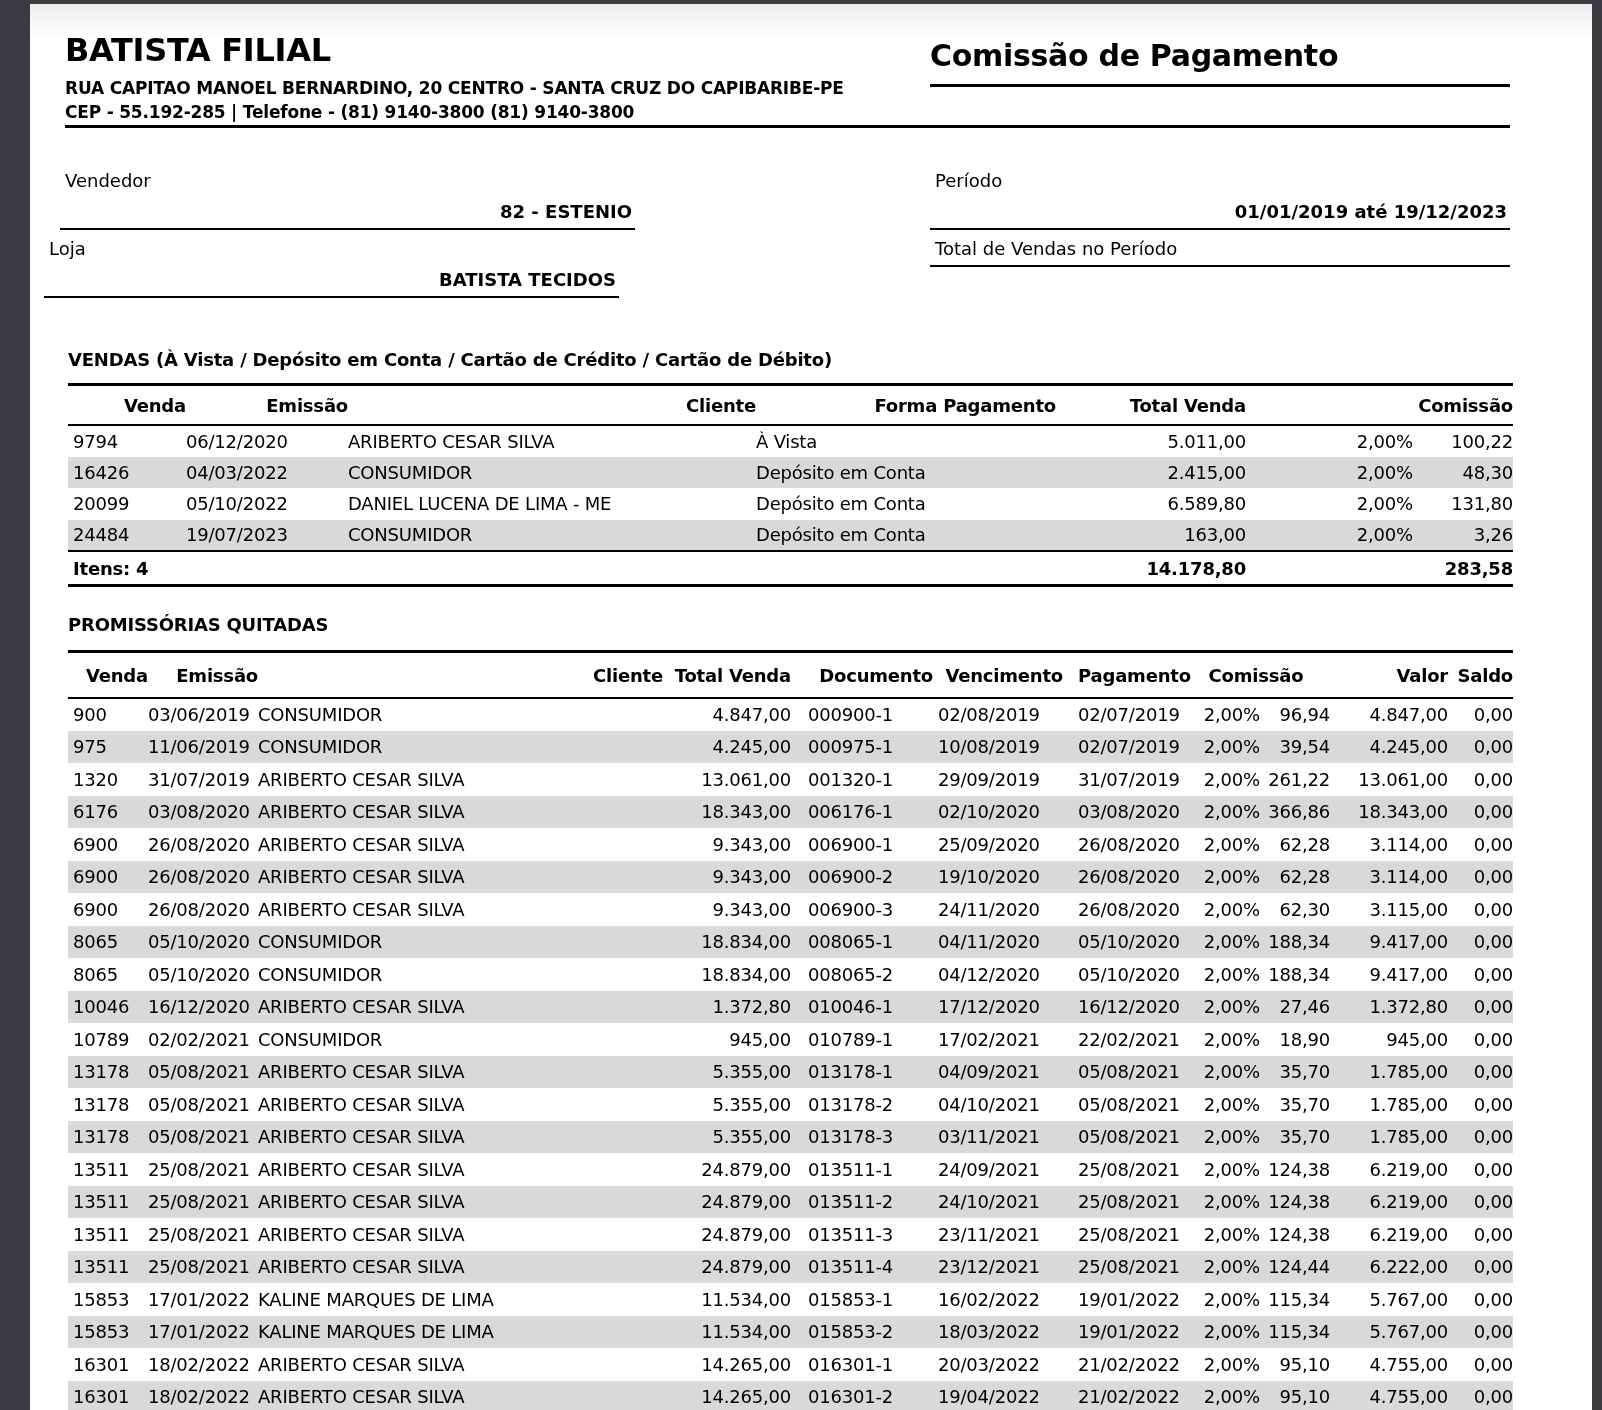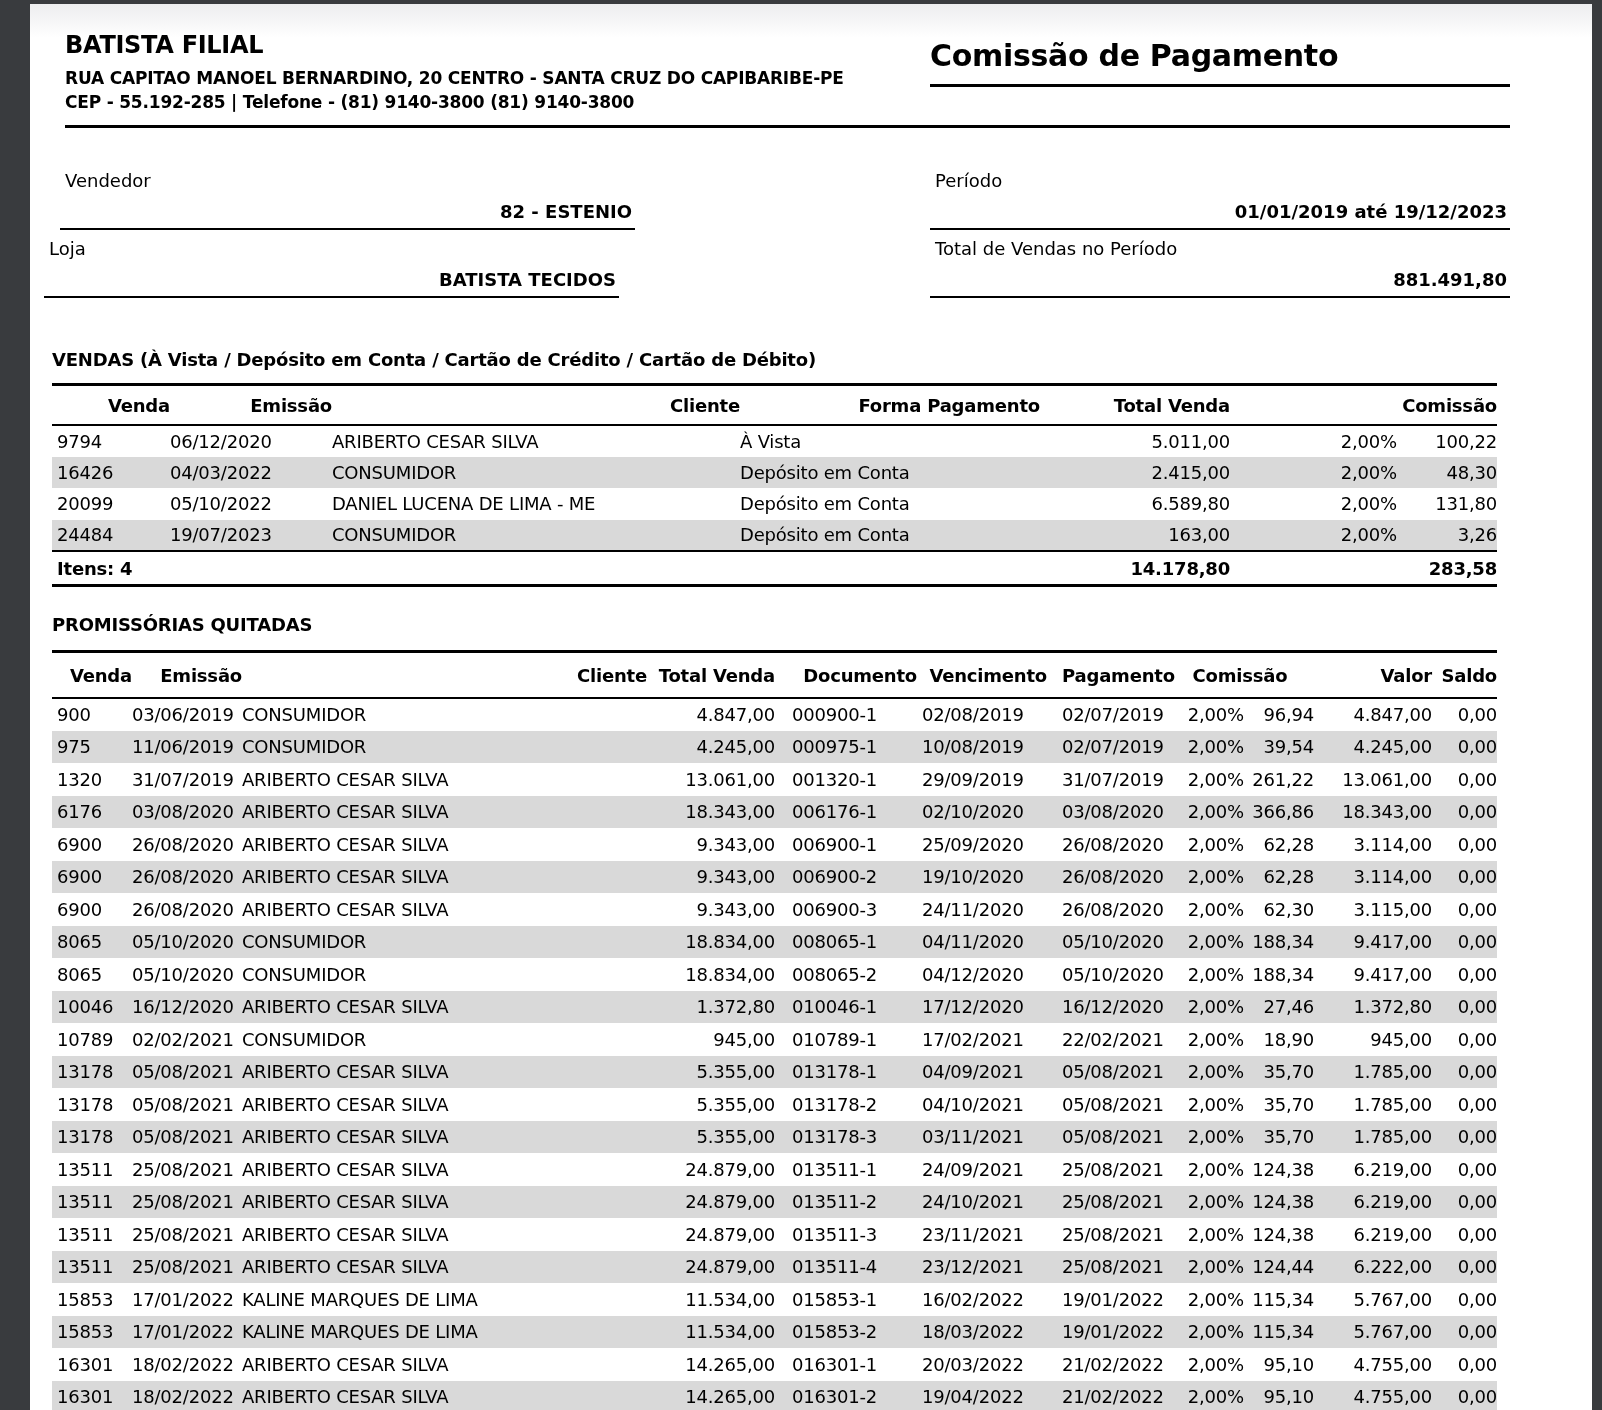--- a/index.html
+++ b/index.html
@@ -13,40 +13,40 @@
   .page {
     position:absolute; left:30px; top:4px; width:1562px; height:1406px;
     background:#ffffff;
   }
   .page::before {
     content:""; position:absolute; left:0; top:0; width:100%; height:34px;
     background:linear-gradient(#ededef, #ffffff); pointer-events:none;
   }
   
   .company { position:absolute; left:35px; top:27px; width:840px; }
-  .company-name { font-size:24px; font-weight:bold; letter-spacing:-0.3px; }
+  .company-name { font-size:32px; font-weight:bold; letter-spacing:-0.3px; }
   .company-address { margin-top:7px; font-size:17px; font-weight:bold; line-height:24px; letter-spacing:-0.2px; }
   .report-title {
     position:absolute; left:900px; top:34px; width:580px;
     font-size:30px; font-weight:bold; letter-spacing:-0.3px;
     border-bottom:3px solid #000; padding-bottom:11px;
   }
   .header-rule { position:absolute; left:35px; top:121px; width:1445px; height:3px; background:#000; }
 
   
   .field { position:absolute; border-bottom:2px solid #000; padding-bottom:5px; }
   .field-label { font-size:18px; line-height:22px; padding-left:5px; }
   .field-value { margin-top:9px; font-size:18px; line-height:22px; font-weight:bold; text-align:right; padding-right:3px; }
   .f-vendedor { left:30px; top:166px; width:575px; }
   .f-periodo  { left:900px; top:166px; width:580px; }
   .f-loja     { left:14px; top:234px; width:575px; }
   .f-total    { left:900px; top:234px; width:580px; }
 
   
-  .section { position:absolute; left:22px; width:1445px; }
+  .section { position:absolute; left:38px; width:1445px; }
   .sec-vendas { top:344px; }
   .sec-promissorias { top:608px; }
   .section-title { font-size:18px; font-weight:bold; line-height:24px; letter-spacing:-0.2px; }
   .sec-vendas .section-title { margin-bottom:11px; }
   .sec-promissorias .section-title { margin-bottom:12px; line-height:26px; }
 
   table { width:1445px; border-collapse:collapse; table-layout:fixed;
           border-top:3px solid #000; border-bottom:3px solid #000; }
   th { font-size:18px; font-weight:bold; text-align:right; letter-spacing:-0.2px; }
   td { font-size:18px; font-weight:normal; letter-spacing:-0.2px; }
@@ -92,21 +92,20 @@
     <div class="field f-periodo">
       <div class="field-label">Período</div>
       <div class="field-value">01/01/2019 até 19/12/2023</div>
     </div>
     <div class="field f-loja">
       <div class="field-label">Loja</div>
       <div class="field-value">BATISTA TECIDOS</div>
     </div>
     <div class="field f-total">
       <div class="field-label">Total de Vendas no Período</div>
-      <div class="field-value">881.491,80</div>
     </div>
 
     <div class="section sec-vendas">
       <div class="section-title">VENDAS (À Vista / Depósito em Conta / Cartão de Crédito / Cartão de Débito)</div>
       <table class="t-vendas">
         <colgroup>
           <col style="width:118px">
             <col style="width:162px">
             <col style="width:408px">
           <col style="width:300px">

